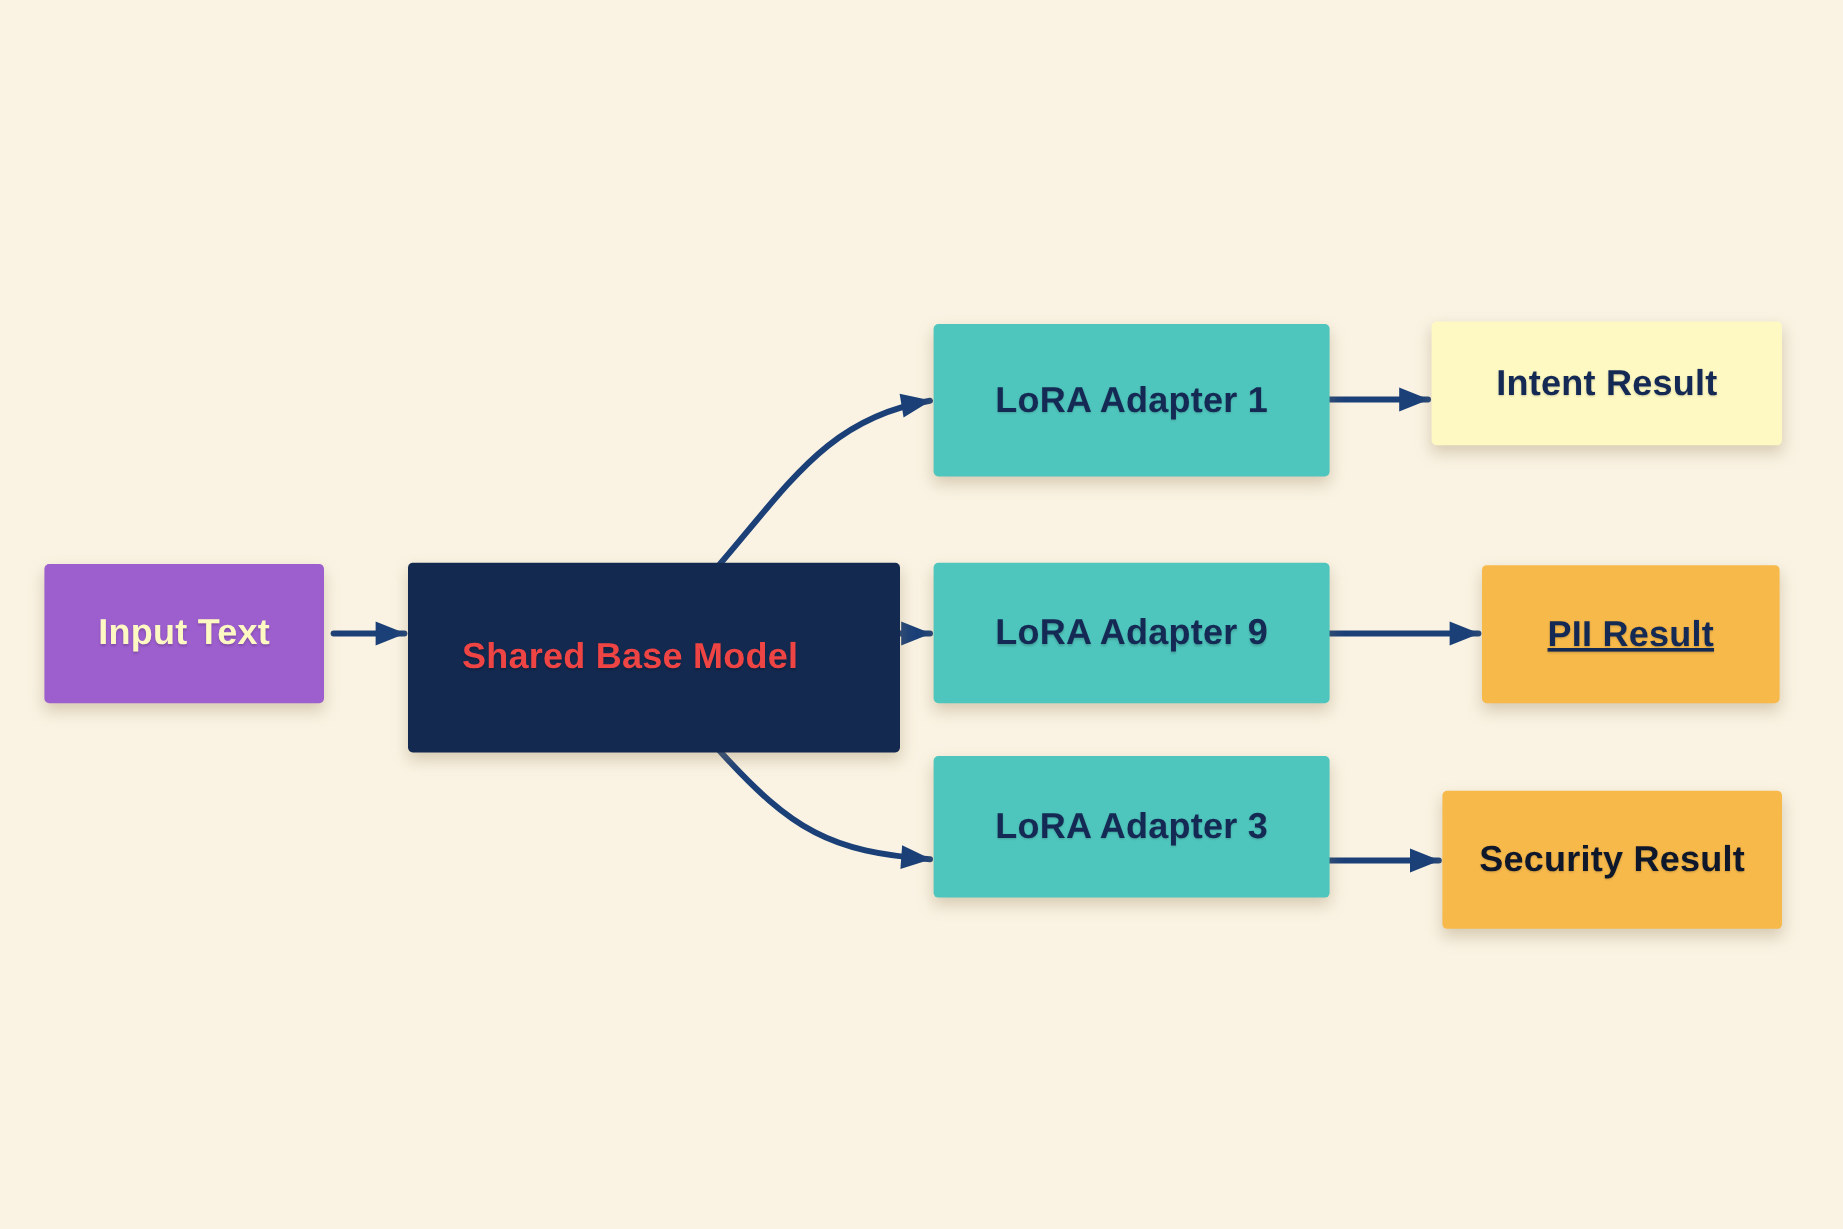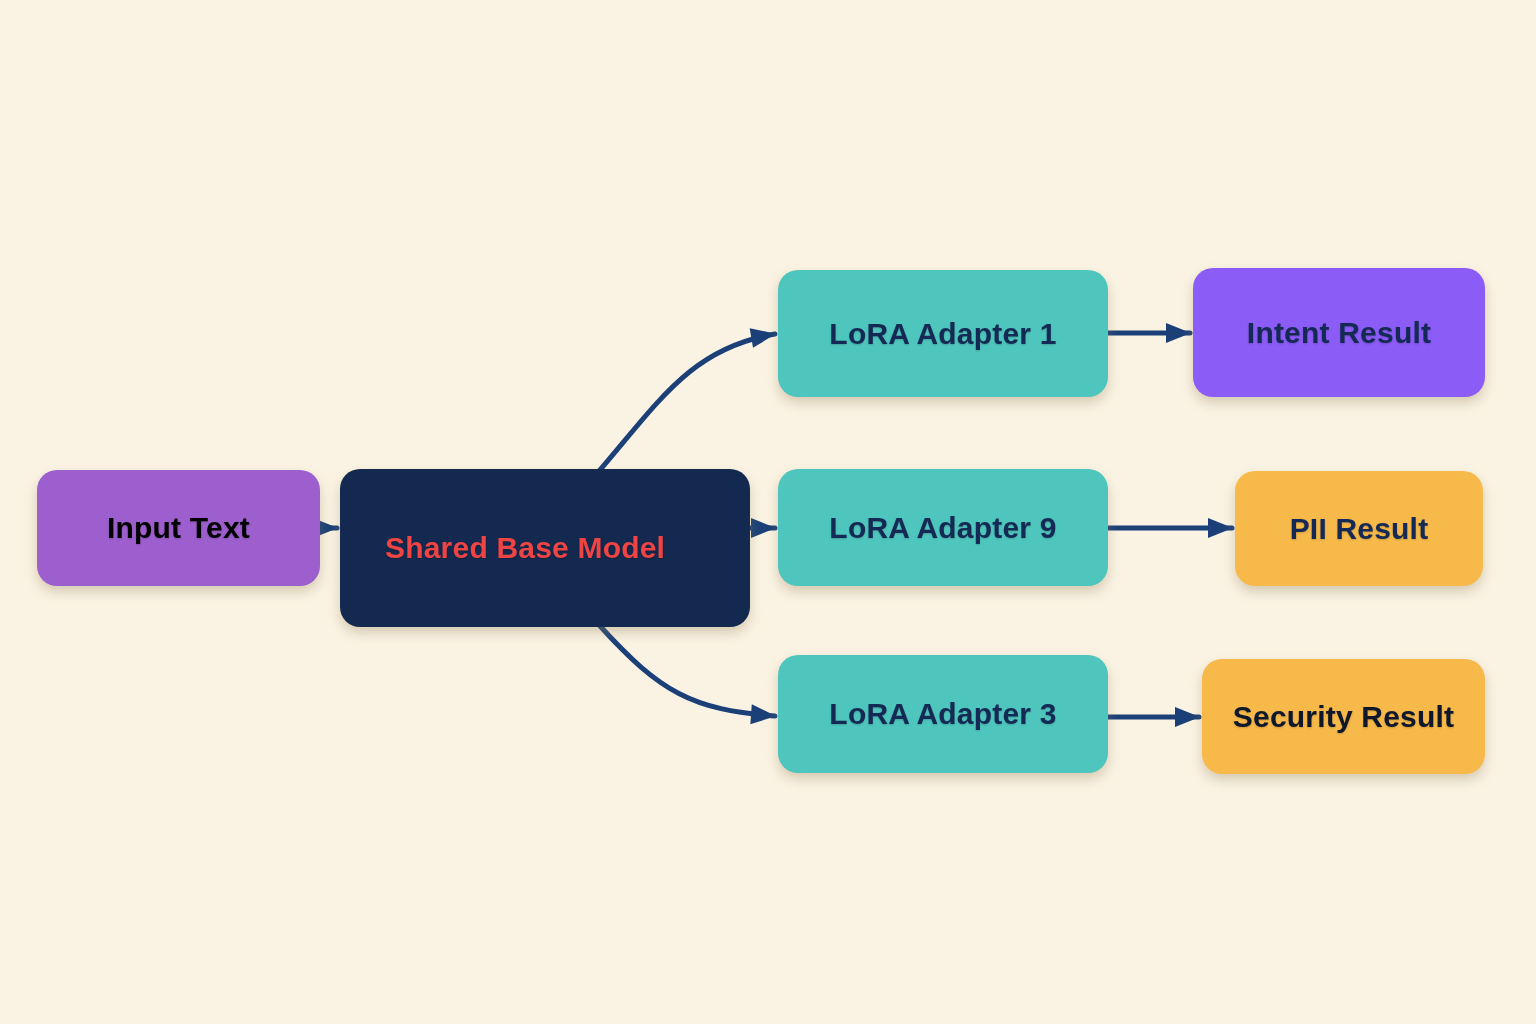--- a/index.html
+++ b/index.html
@@ -23,21 +23,21 @@
     z-index: 1;
   }
   .edge {
     fill: none;
     stroke-width: 5px;
     stroke-linecap: round;
   }
   .node {
     position: absolute;
     z-index: 2;
-    border-radius: 20px;
+    border-radius: 4px;
     display: flex;
     align-items: center;
     justify-content: center;
     box-shadow: 0 6px 12px rgba(150, 130, 90, 0.35);
     font-weight: 700;
     font-size: 30px;
     letter-spacing: 0.2px;
   }
   .node .label {
     text-shadow: 0 1px 2px rgba(0, 0, 0, 0.18);
@@ -70,45 +70,45 @@
 
     <path class="edge" d="M 600 626 C 660 692, 692 710, 775 716" marker-end="url(#arrowhead)" style="stroke: rgb(27, 64, 120);"></path>
 
     <path class="edge" d="M 1106 333 L 1190 333" marker-end="url(#arrowhead)" style="stroke: rgb(27, 64, 120);"></path>
 
     <path class="edge" d="M 1106 528 L 1232 528" marker-end="url(#arrowhead)" style="stroke: rgb(27, 64, 120);"></path>
 
     <path class="edge" d="M 1106 717 L 1199 717" marker-end="url(#arrowhead)" style="stroke: rgb(27, 64, 120);"></path>
   </svg>
 
-  <div class="node" style="left: 37px; top: 470px; width: 283px; height: 116px; background-color: rgb(157, 94, 206); color: #000000;">
+  <div class="node" style="left: 37px; top: 470px; width: 233px; height: 116px; background-color: rgb(157, 94, 206); color: #fef9c3;">
     <span class="label">Input Text</span>
   </div>
 
   <div class="node left-align" style="left: 340px; top: 469px; width: 327px; height: 158px; background-color: rgb(19, 41, 79); color: #ef4444;">
     <span class="label">Shared Base Model</span>
   </div>
 
   <div class="node" style="left: 778px; top: 270px; width: 330px; height: 127px; background-color: rgb(79, 198, 189); color: rgb(20, 42, 85);">
     <span class="label">LoRA Adapter 1</span>
   </div>
 
   <div class="node" style="left: 778px; top: 469px; width: 330px; height: 117px; background-color: rgb(79, 198, 189); color: rgb(20, 42, 85);">
     <span class="label">LoRA Adapter 9</span>
   </div>
 
-  <div class="node" style="left: 778px; top: 655px; width: 330px; height: 118px; background-color: rgb(79, 198, 189); color: rgb(20, 42, 85);">
+  <div class="node" style="left: 778px; top: 630px; width: 330px; height: 118px; background-color: rgb(79, 198, 189); color: rgb(20, 42, 85);">
     <span class="label">LoRA Adapter 3</span>
   </div>
 
-  <div class="node" style="left: 1193px; top: 268px; width: 292px; height: 129px; background-color: #8b5cf6; color: rgb(20, 42, 85);">
+  <div class="node" style="left: 1193px; top: 268px; width: 292px; height: 103px; background-color: #fef9c3; color: rgb(20, 42, 85);">
     <span class="label">Intent Result</span>
   </div>
 
-  <div class="node" style="left: 1235px; top: 471px; width: 248px; height: 115px; background-color: rgb(247, 185, 74); color: rgb(20, 42, 85);">
+  <div class="node" style="left: 1235px; top: 471px; width: 248px; height: 115px; background-color: rgb(247, 185, 74); color: rgb(20, 42, 85); text-decoration: underline;">
     <span class="label">PII Result</span>
   </div>
 
   <div class="node" style="left: 1202px; top: 659px; width: 283px; height: 115px; background-color: rgb(247, 185, 74); color: #0f172a;">
     <span class="label">Security Result</span>
   </div>
 
 </div>
 
 </body></html>

